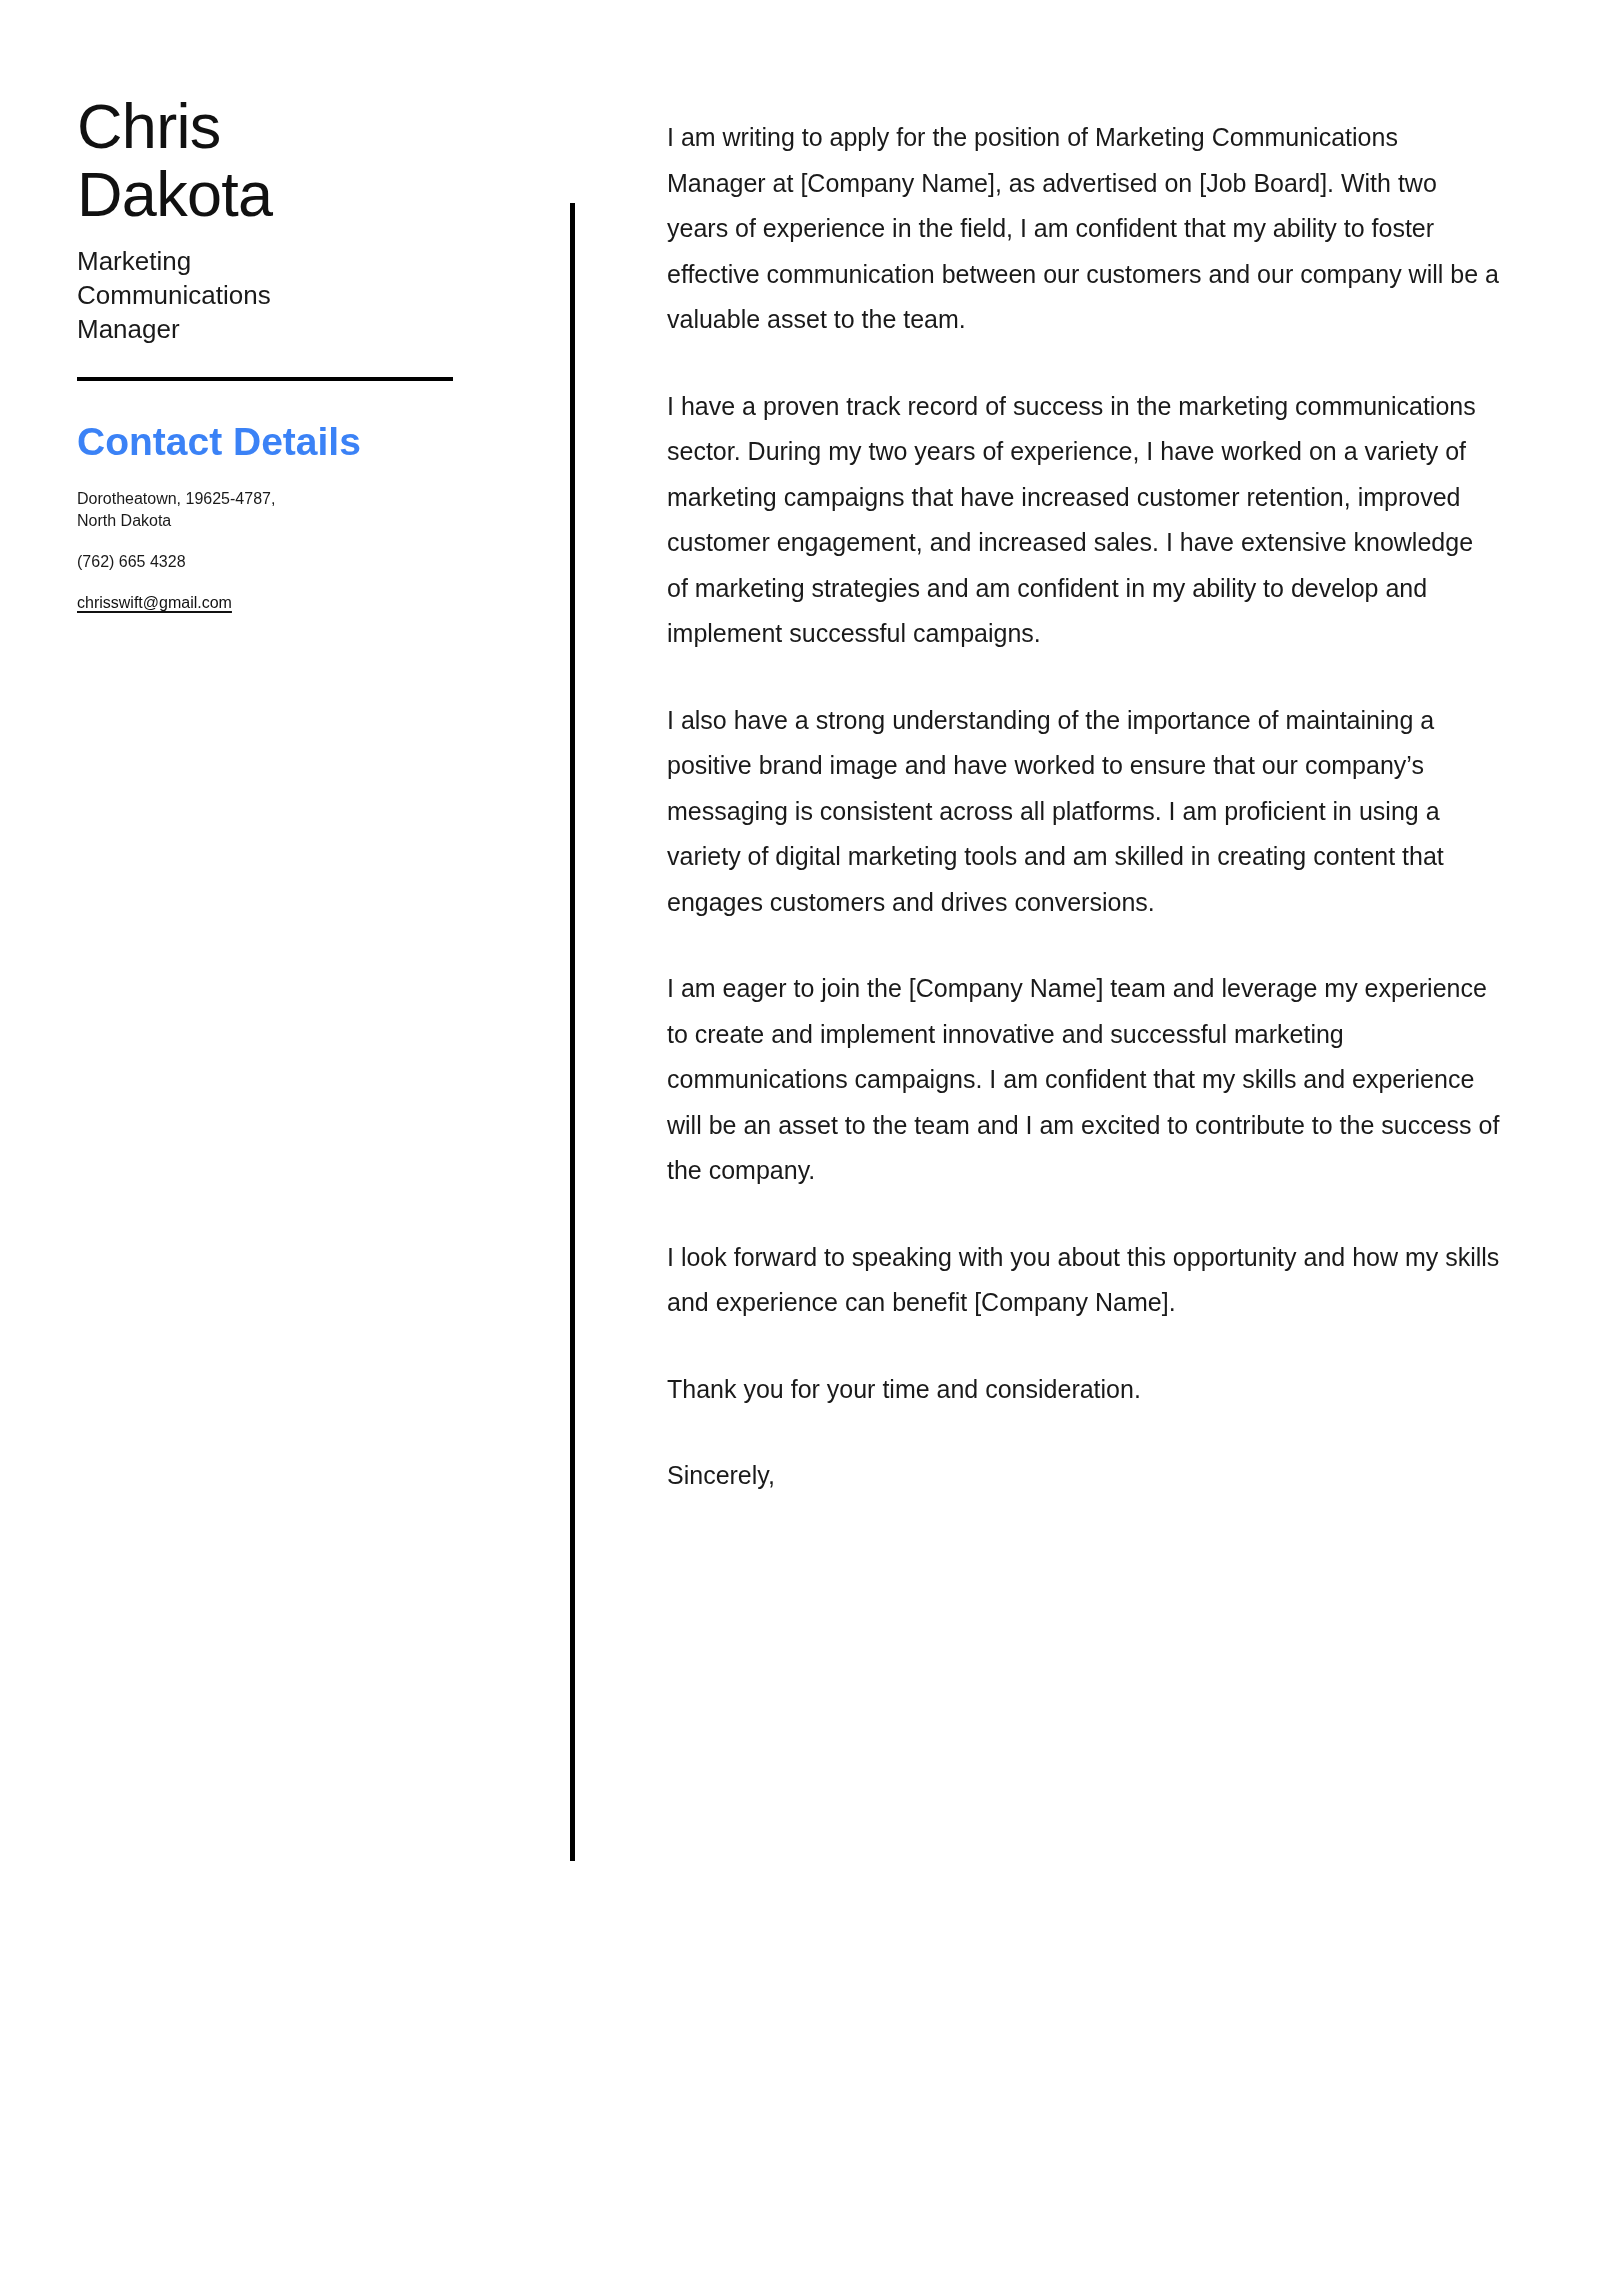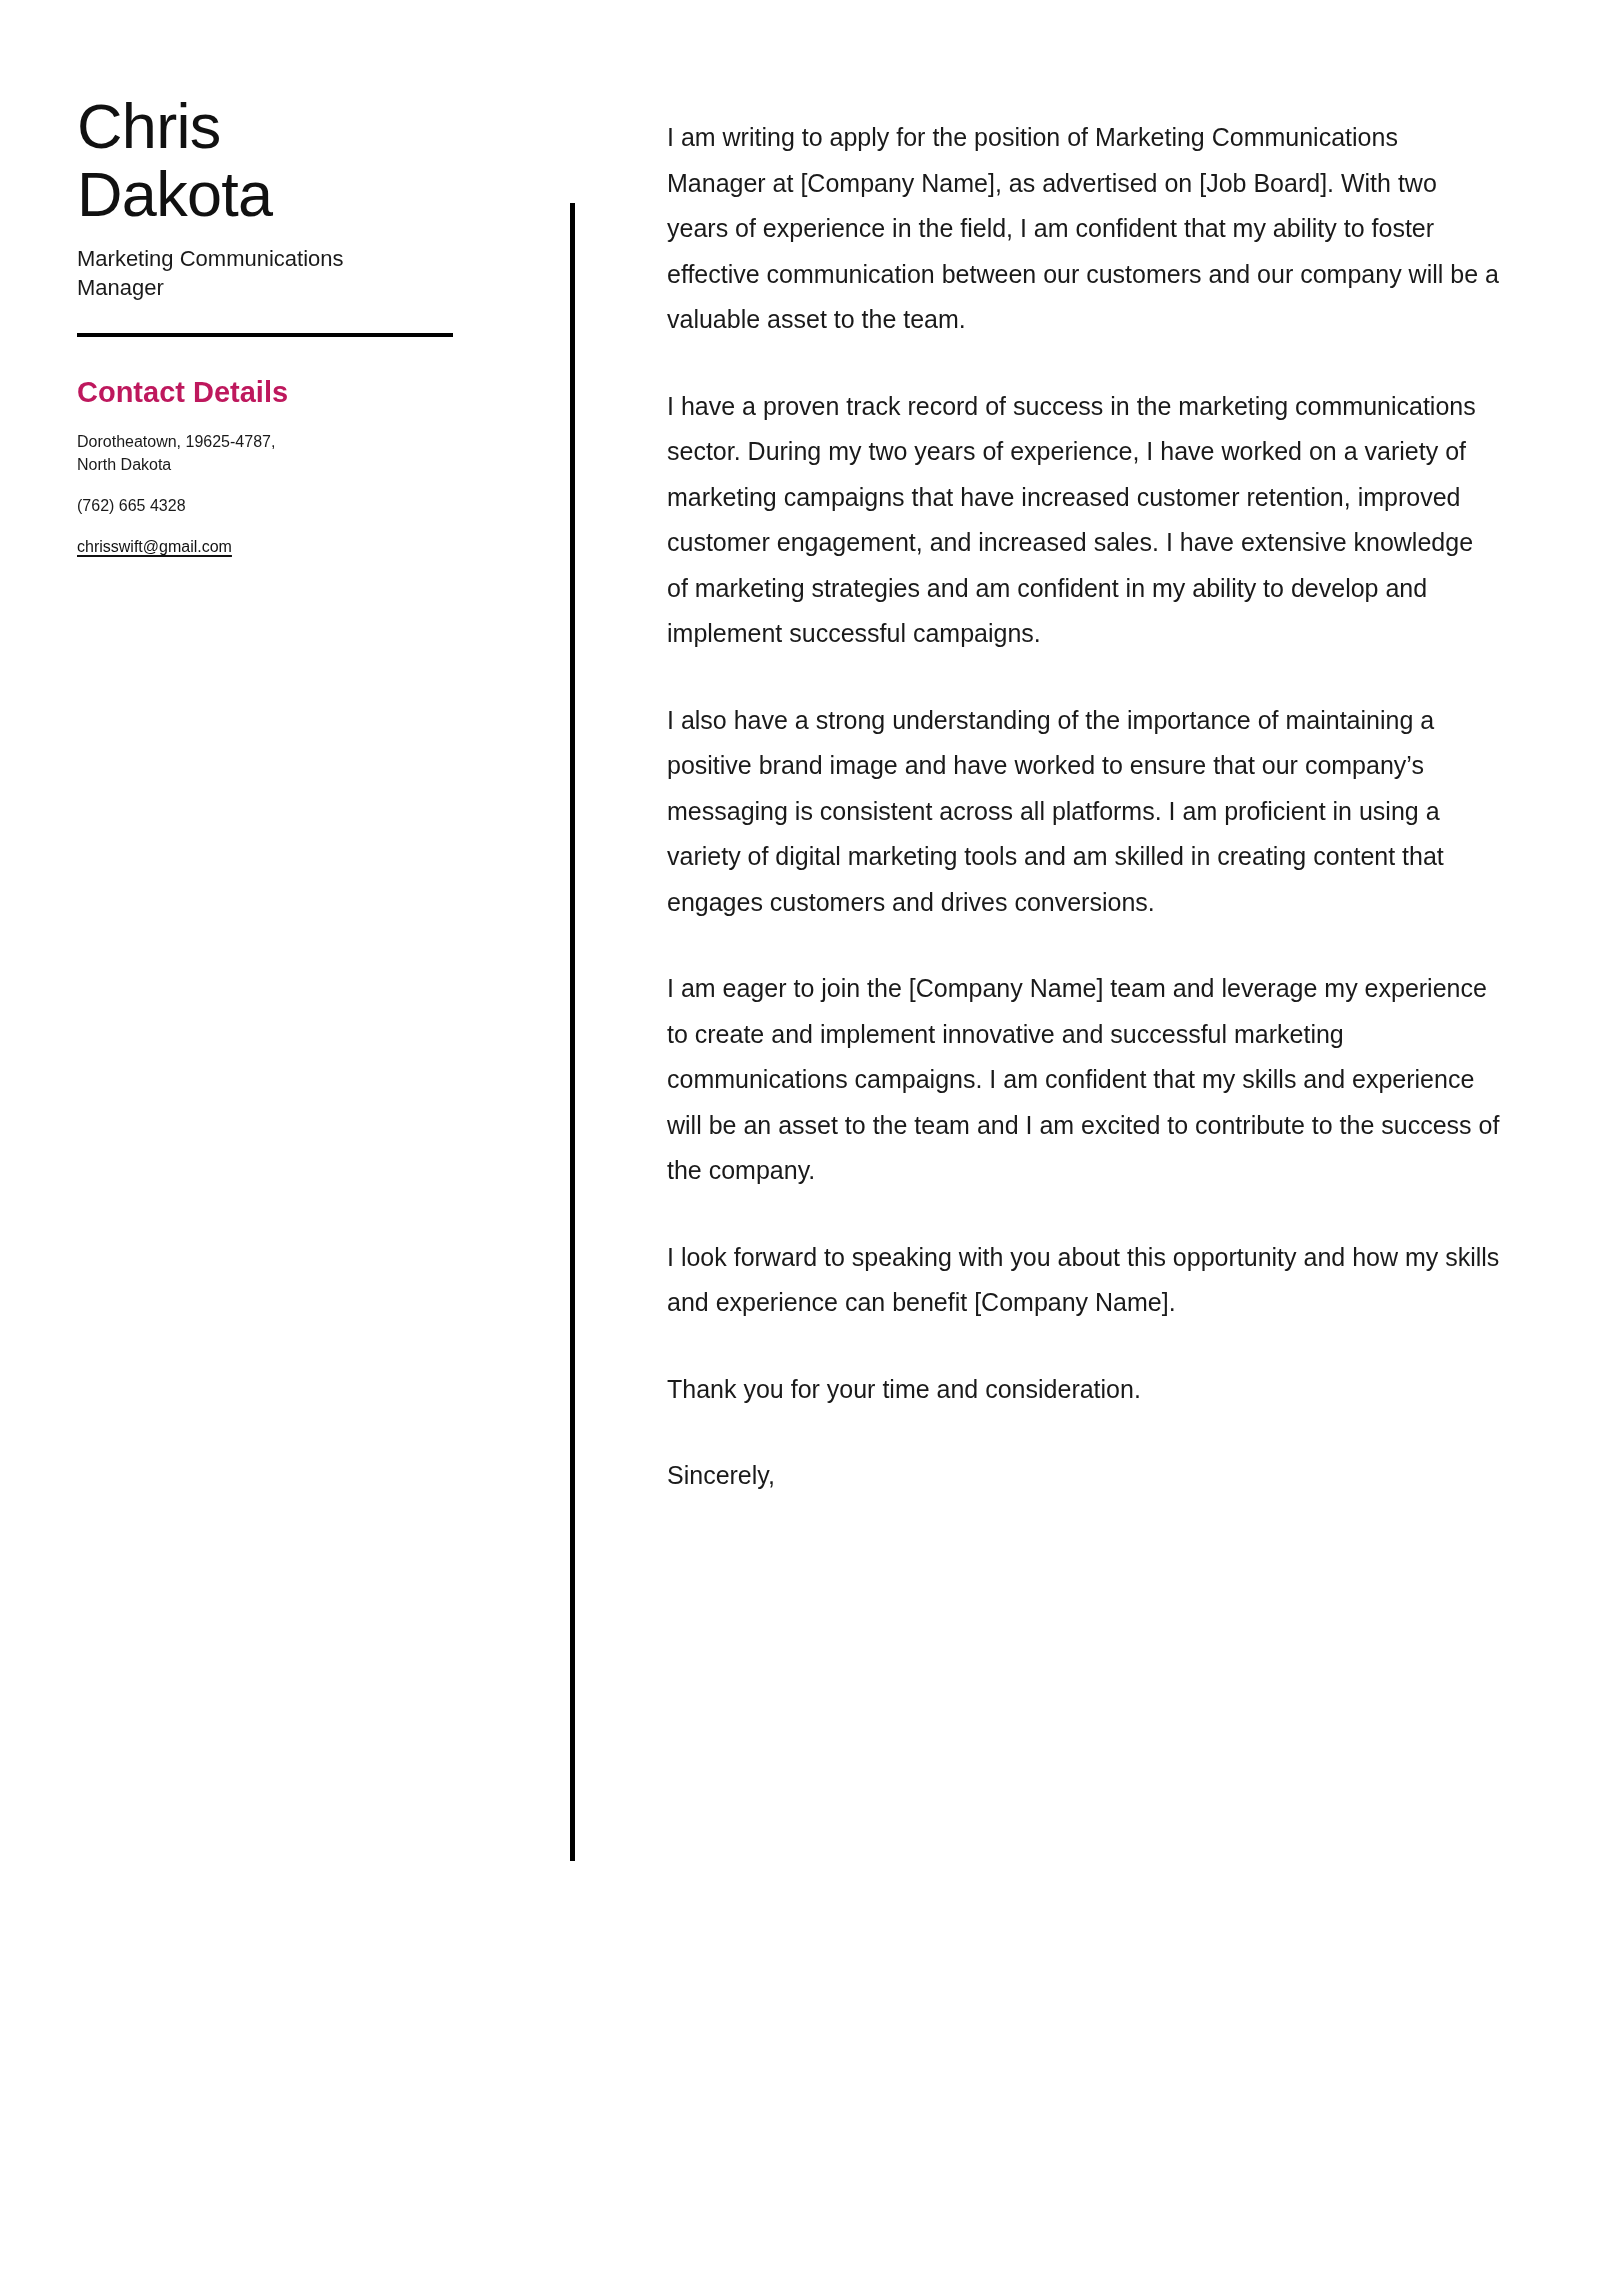--- a/index.html
+++ b/index.html
@@ -38,40 +38,40 @@
     display: block;
     font-size: 63px;
     line-height: 1.08;
     font-weight: 400;
     letter-spacing: -0.7px;
     color: #111111;
     white-space: nowrap;
   }
 
   .job-title {
-    font-size: 22px;
+    font-size: 26px;
     line-height: 1.30;
     font-weight: 400;
     color: #1a1a1a;
     max-width: 275px;
     margin: 0;
   }
 
   .rule {
     width: 376px;
     height: 3.3px;
     background: #000000;
     margin: 31px 0 0 0;
   }
 
   .section-heading {
-    font-size: 29px;
+    font-size: 39px;
     line-height: 1.2;
     font-weight: 700;
-    color: #be185d;
+    color: #3b82f6;
     margin: 38px 0 22px 0;
   }
 
   .contact-list {
     margin: 0;
     padding: 0;
     list-style: none;
   }
   .contact-item {
     font-size: 16px;

